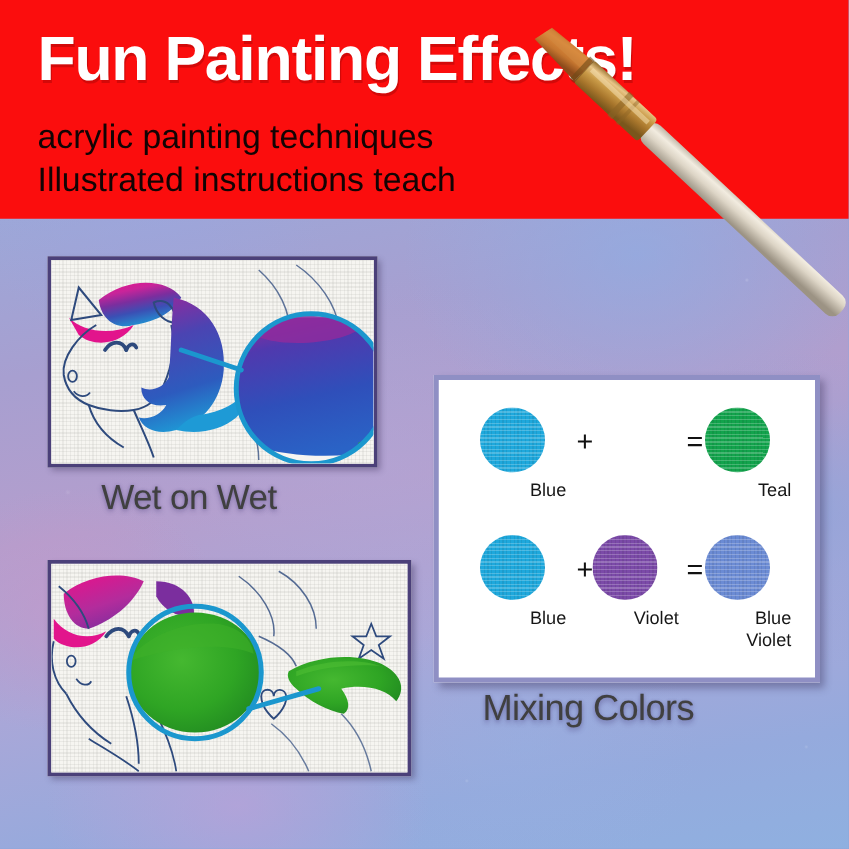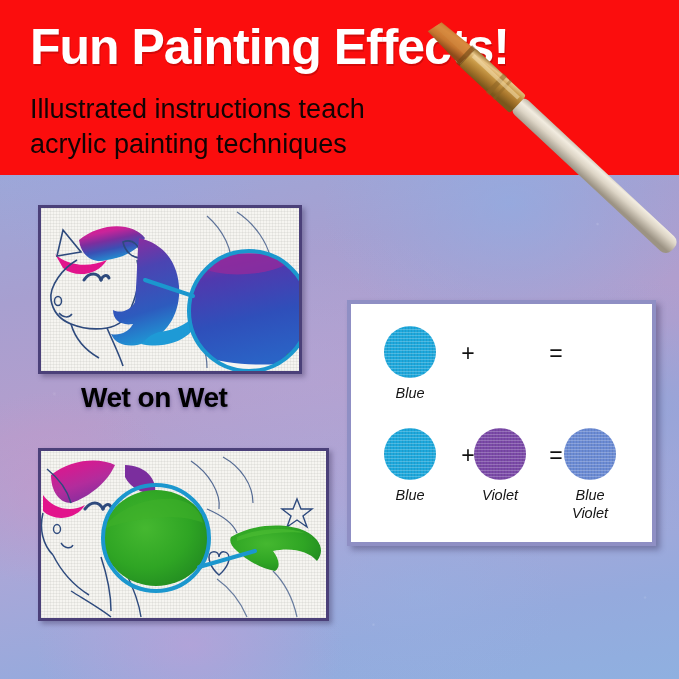--- a/index.html
+++ b/index.html
@@ -53,50 +53,50 @@
     border:3px solid #4b4079;
     box-shadow:3px 3px 5px rgba(40,30,70,.35);
     overflow:hidden;}
   .panel-inner{position:absolute;inset:0;overflow:hidden;
     background:
       repeating-linear-gradient(0deg,rgba(180,180,175,.20) 0 1px,transparent 1px 3px),
       repeating-linear-gradient(90deg,rgba(180,180,175,.18) 0 1px,transparent 1px 3px),
       #f6f5f1;}
 
   
-  .caption{position:absolute;color:#000000;font-weight:bold;
+  .caption{position:absolute;color:#404040;font-weight:normal;
     letter-spacing:-.5px;white-space:nowrap;
     text-shadow:0 2px 4px rgba(70,60,120,.45), 0 0 2px rgba(90,80,140,.30);}
 
   
   .mixcard{position:absolute;left:347px;top:300px;width:301px;height:238px;
     background:#ffffff;border:4px solid #8f8fc4;
     box-shadow:4px 4px 6px rgba(40,30,70,.35);}
   .mixrow{position:absolute;left:0;width:100%;height:100px;}
-  .mixcell{position:absolute;text-align:center;font-style:italic;}
+  .mixcell{position:absolute;text-align:right;}
   .swatch{width:52px;height:52px;border-radius:50%;margin:0 auto;
     background-image:
       repeating-linear-gradient(0deg,rgba(255,255,255,.22) 0 1px,transparent 1px 3px),
       repeating-linear-gradient(90deg,rgba(0,0,0,.07) 0 1px,transparent 1px 3px);}
   .swatch-label{font-size:14.5px;color:#161616;margin-top:7px;line-height:1.15;}
   .op{position:absolute;font-size:23px;font-weight:500;color:#111;top:14px;}
 </style>
 </head>
 <body>
 
 <div id="page">
 
   <div class="bg"></div>
   <div class="bg-speck"></div>
 
   <div class="banner" style="background: rgb(251, 13, 13);">
     <div class="banner-title" style="color: rgb(255, 255, 255);">Fun Painting Effects!</div>
     <div class="banner-sub" style="color: rgb(18, 4, 4);">
+      <div>acrylic painting techniques</div>
       <div>Illustrated instructions teach</div>
-      <div>acrylic painting techniques</div>
     </div>
   </div>
 
   <svg class="brush" viewBox="0 0 360 300">
     <defs>
       <linearGradient id="hg" x1="0" y1="0" x2="0.35" y2="1">
         <stop offset="0%" stop-color="#bdb4a4"></stop>
         <stop offset="28%" stop-color="#f2ece0"></stop>
         <stop offset="55%" stop-color="#ddd5c6"></stop>
         <stop offset="100%" stop-color="#9c9384"></stop>
@@ -262,20 +262,24 @@
 
   <div class="mixcard" style="border-color: rgb(143, 143, 196); background: rgb(255, 255, 255);">
 
     <div class="mixrow" style="top:22px;">
       <div class="mixcell" style="left:16px;width:86px;">
         <div class="swatch" id="s1a" style="background-color: rgb(30, 168, 220);"></div>
         <div class="swatch-label">Blue</div>
       </div>
       <div class="op" style="left:104px;width:26px;text-align:center;">+</div>
       <div class="op" style="left:192px;width:26px;text-align:center;">=</div>
+      <div class="mixcell" style="left:196px;width:86px;">
+        <div class="swatch" id="s1c" style="background-color: rgb(18, 163, 76);"></div>
+        <div class="swatch-label">Teal</div>
+      </div>
     </div>
 
     <div class="mixrow" style="top:124px;">
       <div class="mixcell" style="left:16px;width:86px;">
         <div class="swatch" id="s2a" style="background-color: rgb(30, 168, 220);"></div>
         <div class="swatch-label">Blue</div>
       </div>
       <div class="op" style="left:104px;width:26px;text-align:center;">+</div>
       <div class="mixcell" style="left:106px;width:86px;">
         <div class="swatch" id="s2b" style="background-color: rgb(123, 74, 168);"></div>
@@ -283,14 +287,15 @@
       </div>
       <div class="op" style="left:192px;width:26px;text-align:center;">=</div>
       <div class="mixcell" style="left:196px;width:86px;">
         <div class="swatch" id="s2c" style="background-color: rgb(107, 139, 212);"></div>
         <div class="swatch-label">Blue</div>
         <div class="swatch-label" style="margin-top:1px;">Violet</div>
       </div>
     </div>
   </div>
 
+  <div class="caption" style="left:386px;top:551px;font-size:29px;">Mixing Colors</div>
 
 </div>
 
 </body></html>

